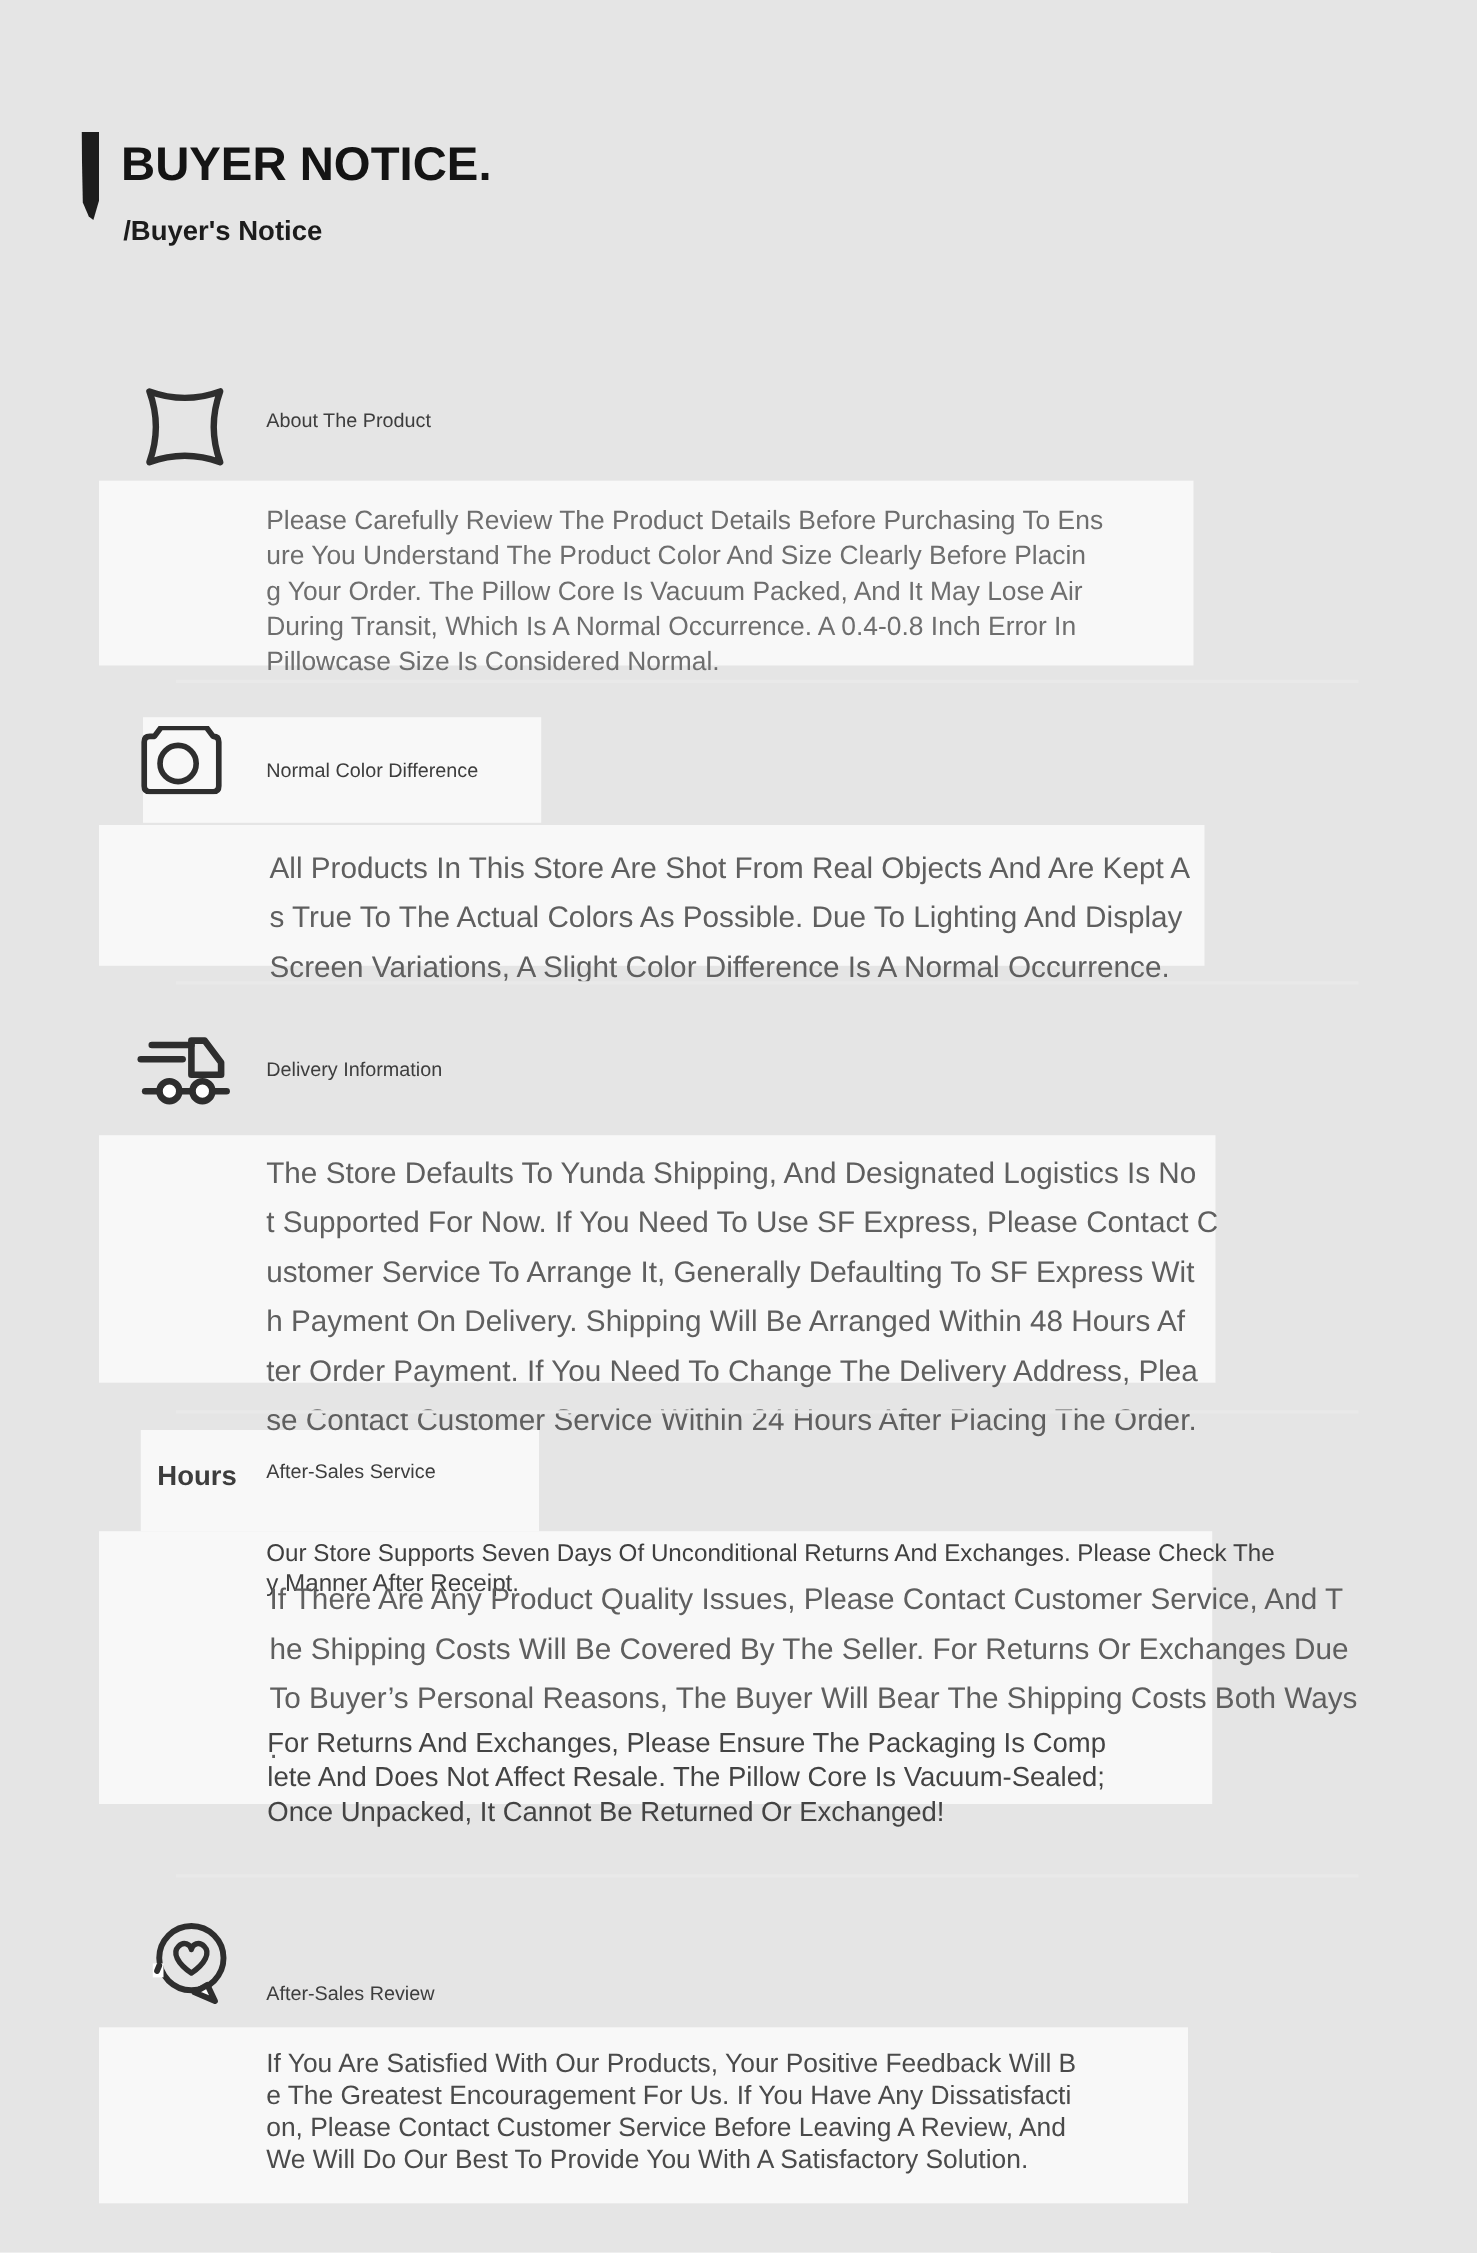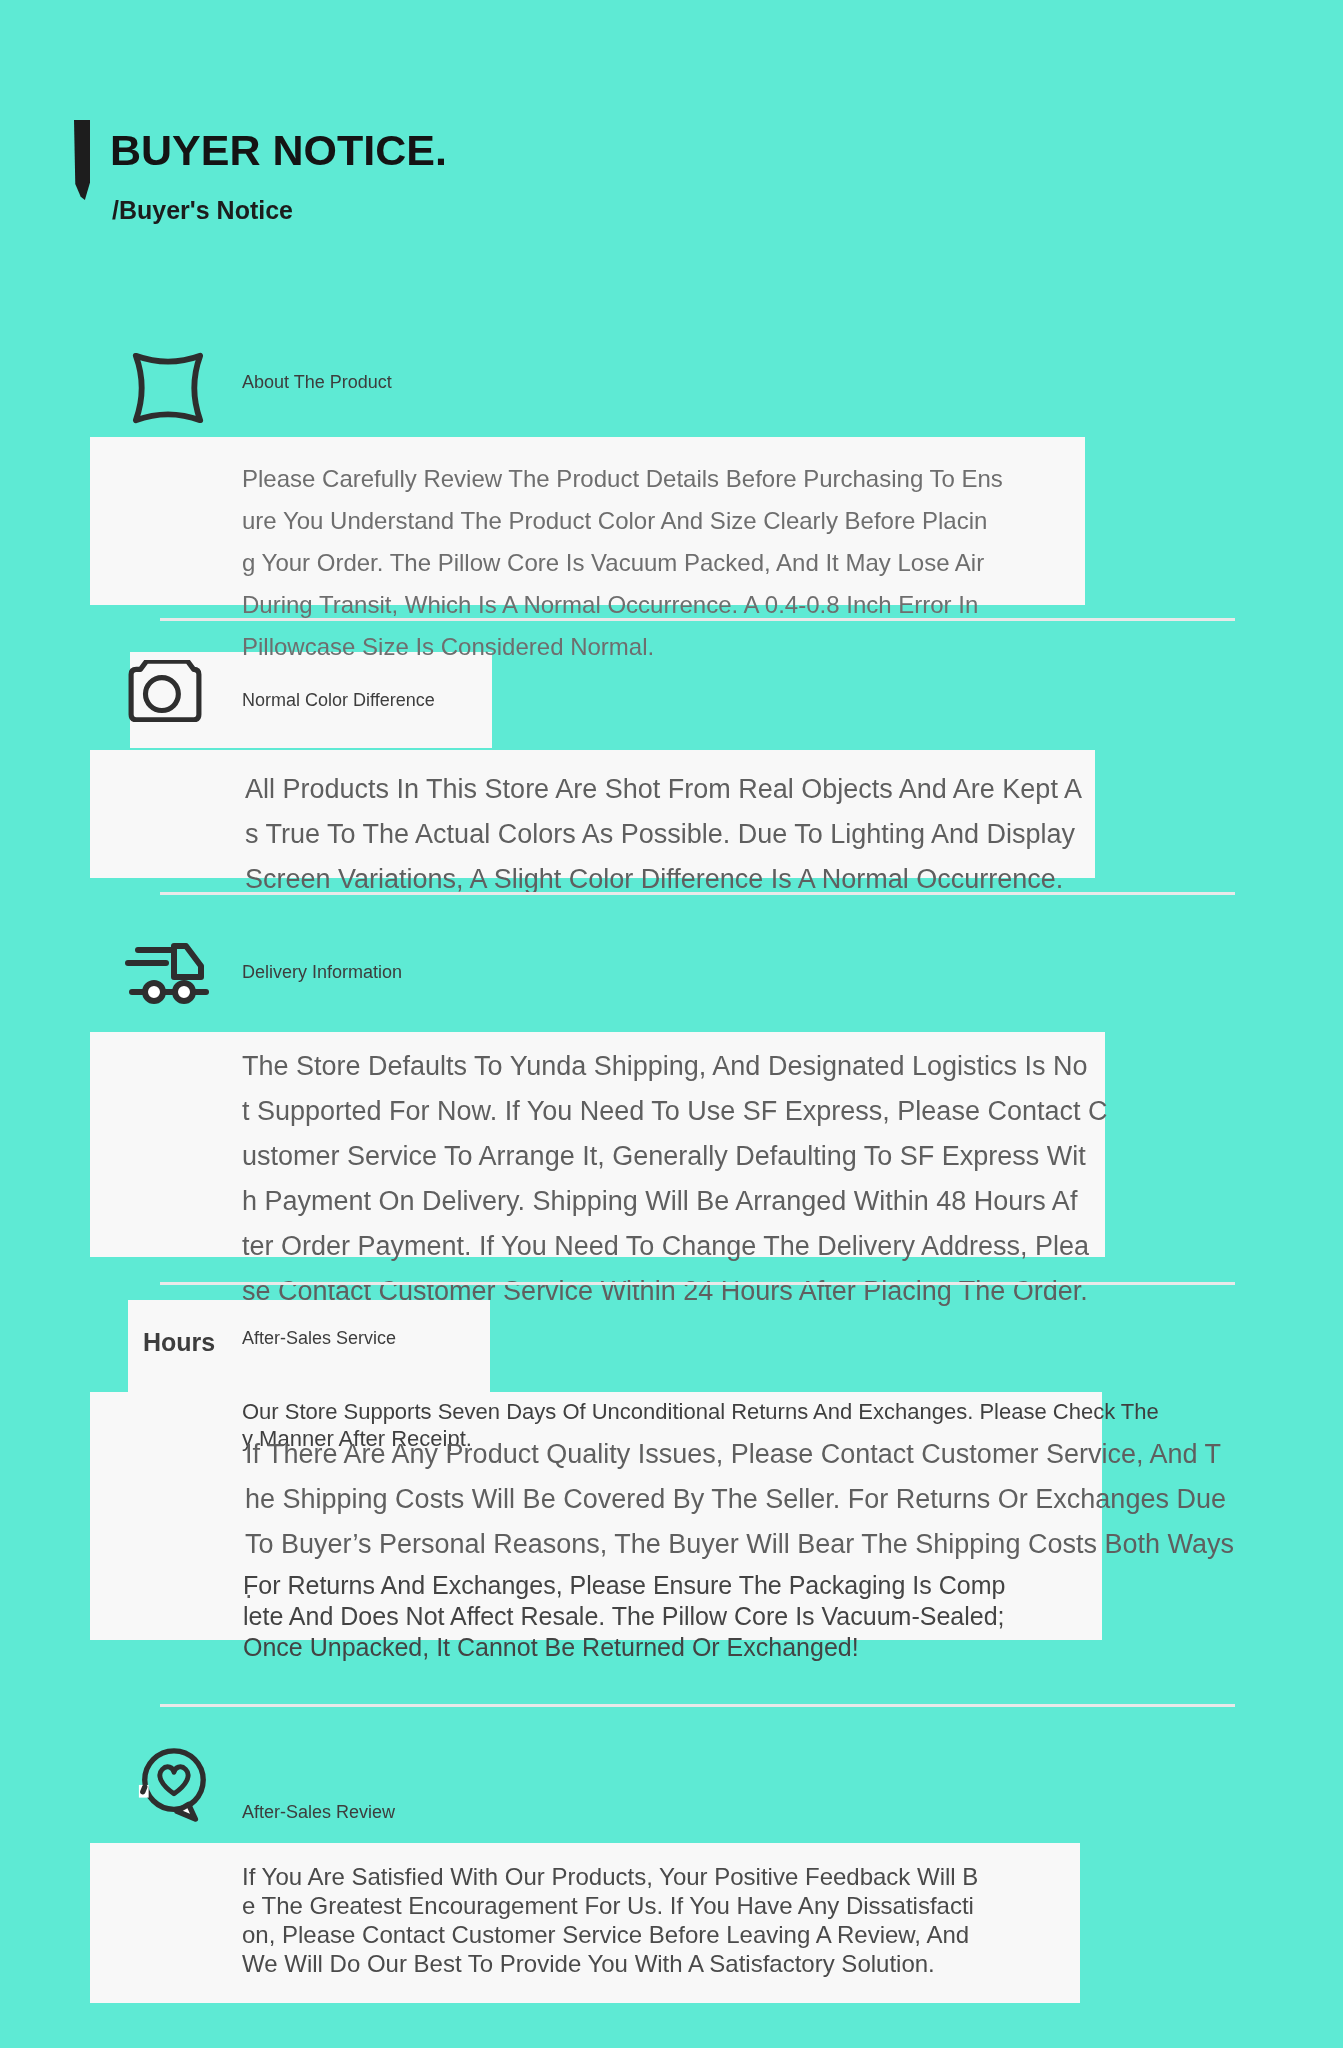--- a/index.html
+++ b/index.html
@@ -1,21 +1,21 @@
 <!DOCTYPE html>
 <html><head>
 <meta charset="utf-8">
 <style>
   html,body{margin:0;padding:0;background:#ffffff;}
   .page{
     position:relative;
     width:1343px;
     height:2048px;
     overflow:hidden;
-    background:#5eead4;
+    background:#e5e5e5;
     font-family:"Liberation Sans", sans-serif;
   }
   .patch{position:absolute;background:#f8f8f8;}
   .brush{
     position:absolute;left:74px;top:120px;width:16px;height:80px;
     background:#1d1d1d;
     clip-path:polygon(0 0,100% 0,100% 78%,68% 100%,42% 96%,8% 80%);
   }
   .title{
     position:absolute;left:110px;top:126px;
@@ -30,21 +30,21 @@
   .icon svg{display:block;}
   .sec-heading{
     position:absolute;font-size:18px;font-weight:normal;color:#3d3d3d;white-space:nowrap;
   }
   .icon-label{
     position:absolute;font-size:25px;font-weight:bold;color:#3d3d3d;white-space:nowrap;
   }
   .para{
     position:absolute;white-space:pre-line;
   }
-  .para.p-light{font-size:24px;line-height:42px;color:#6e6e6e;width:920px;}
+  .para.p-light{font-size:24px;line-height:32px;color:#6e6e6e;width:920px;}
   .para.p-mid{font-size:27px;line-height:45px;color:#5f5f5f;width:1060px;}
   .para.p-small{font-size:22px;line-height:27px;color:#3f3f3f;width:1200px;}
   .para.p-med2{font-size:25px;line-height:31px;color:#434343;width:980px;}
   .para.p-review{font-size:24px;line-height:29px;color:#4a4a4a;width:900px;}
   .divider{
     position:absolute;left:160px;width:1075px;height:3px;background:#e9e9e9;
   }
   .stroke{fill:none;stroke:#2e2e2e;stroke-linecap:round;stroke-linejoin:round;}
 </style>
 </head>

